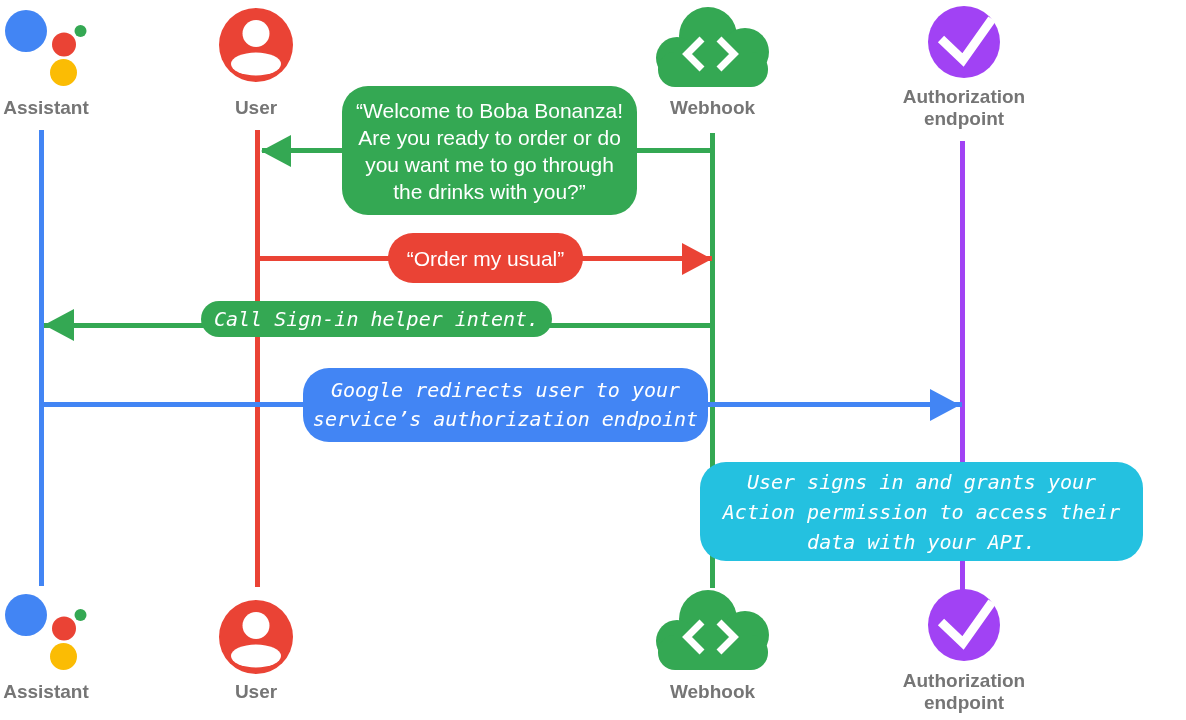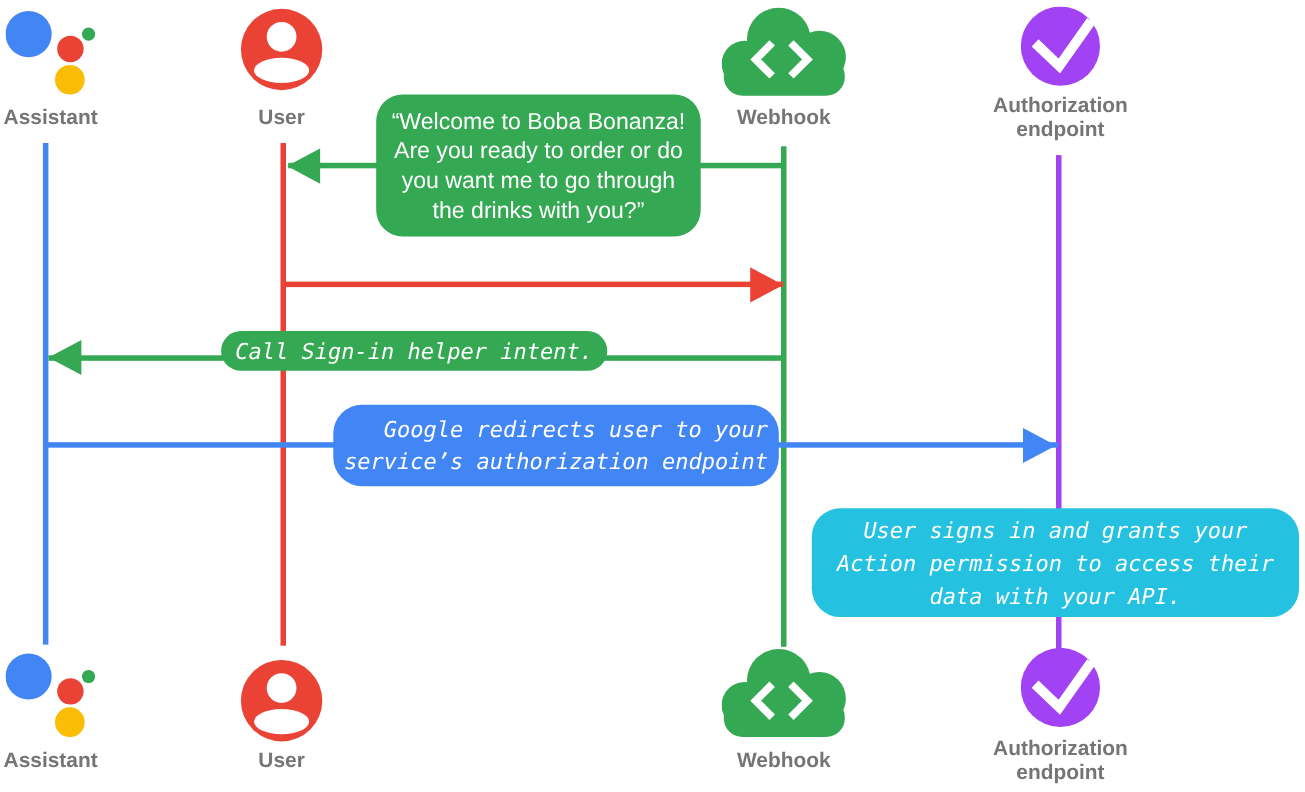--- a/index.html
+++ b/index.html
@@ -28,25 +28,25 @@
   .ah2{left:682px;top:243px;border-left-color:var(--red);}
   .ah3{left:44px;top:309px;border-right-color:var(--green);}
   .ah4{left:930px;top:389px;border-left-color:var(--blue);}
 
   
   .box{position:absolute;display:flex;align-items:center;justify-content:center;
        text-align:center;color:#fff;white-space:pre-line;border-radius:26px;}
   .sans{font-family:"Liberation Sans",sans-serif;font-size:21px;line-height:27px;}
   .mono{font-family:"DejaVu Sans Mono","Liberation Mono",monospace;font-style:italic;
         font-size:20px;line-height:29px;}
-  .bx-welcome{left:342px;top:86px;width:295px;height:129px;background:var(--green);border-radius:24px;}
+  .bx-welcome{left:342px;top:86px;width:295px;height:129px;background:var(--green);}
   .bx-order{left:388px;top:233px;width:195px;height:50px;background:var(--red);border-radius:25px;}
   .bx-signin{left:201px;top:301px;width:351px;height:36px;background:var(--green);border-radius:24px;}
-  .bx-redirect{left:303px;top:368px;width:405px;height:74px;background:var(--blue);text-align:right;}
-  .bx-grants{left:738px;top:462px;width:443px;height:99px;background:var(--cyan);line-height:30px;}
+  .bx-redirect{left:303px;top:368px;width:405px;height:74px;background:var(--blue);}
+  .bx-grants{left:700px;top:462px;width:443px;height:99px;background:var(--cyan);line-height:30px;}
 
   
   .icon{position:absolute;}
   .f-blue{fill:var(--blue);} .f-red{fill:var(--red);} .f-green{fill:var(--green);}
   .f-yellow{fill:var(--yellow);} .f-purple{fill:var(--purple);} .f-white{fill:#fff;}
   .s-white{stroke:#fff;fill:none;}
 
   
   .lbl{position:absolute;font-weight:bold;font-size:19px;line-height:22px;
        color:var(--gray);text-align:center;white-space:pre-line;}
@@ -75,20 +75,21 @@
   <div class="ah ah-right ah2"></div>
   <div class="hline l3"></div>
   <div class="ah ah-left ah3"></div>
   <div class="hline l4"></div>
   <div class="ah ah-right ah4"></div>
 
   <div class="box sans bx-welcome">“Welcome to Boba Bonanza!
 Are you ready to order or do
 you want me to go through
 the drinks with you?”</div>
+  <div class="box sans bx-order">“Order my usual”</div>
   <div class="box mono bx-signin">Call Sign-in helper intent.</div>
   <div class="box mono bx-redirect">Google redirects user to your
 service’s authorization endpoint</div>
   <div class="box mono bx-grants">User signs in and grants your
 Action permission to access their
 data with your API.</div>
 
   <svg class="icon" style="left:5px;top:8px" width="90" height="85" viewBox="0 0 90 85">
     <circle class="f-blue" cx="21" cy="23" r="21"></circle>
     <circle class="f-green" cx="75.5" cy="23" r="6"></circle>

